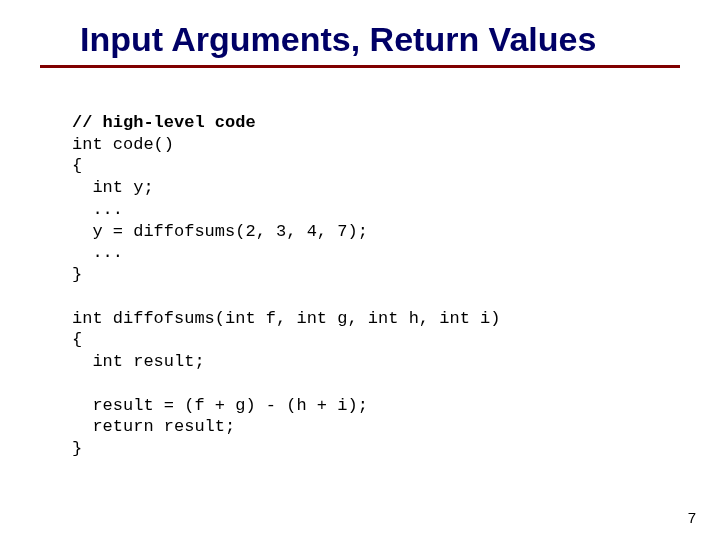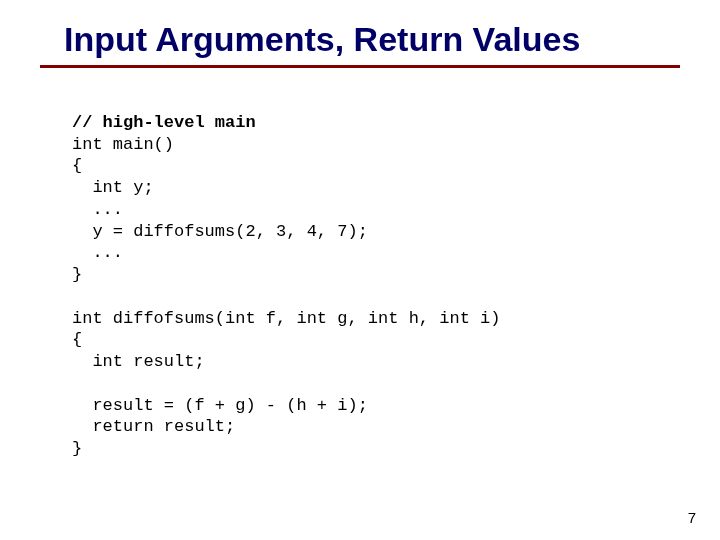--- a/index.html
+++ b/index.html
@@ -17,21 +17,21 @@
     .slide {
       width: 100%;
       height: 100%;
       padding: 20px 40px 30px 40px;
       position: relative;
     }
     .title {
       font-size: 34px;
       font-weight: bold;
       color: #000066;
-      margin-left: 24px;
+      margin-left: 40px;
       margin-bottom: 6px;
     }
     .divider {
       border: none;
       border-top: 3px solid #800000;
       margin: 0 0 22px 0;
     }
     .code-block {
       font-family: "Courier New", Courier, monospace;
       font-size: 17px;
@@ -52,22 +52,22 @@
       font-family: Arial, Helvetica, sans-serif;
     }
   </style>
 </head>
 <body>
 
 <div class="slide">
   <h1 class="title">Input Arguments, Return Values</h1>
   <hr class="divider">
   <div class="code-block">
-<span class="bold">// high-level main</span>
-<span>int main()</span>
+<span class="bold">// high-level code</span>
+<span>int code()</span>
 <span>{</span>
 <span>  int y;</span>
 <span>  ...</span>
 <span>  y = diffofsums(2, 3, 4, 7);</span>
 <span>  ...</span>
 <span>}</span>
 <span></span>
 <span>int diffofsums(int f, int g, int h, int i)</span>
 <span>{</span>
 <span>  int result;</span>

